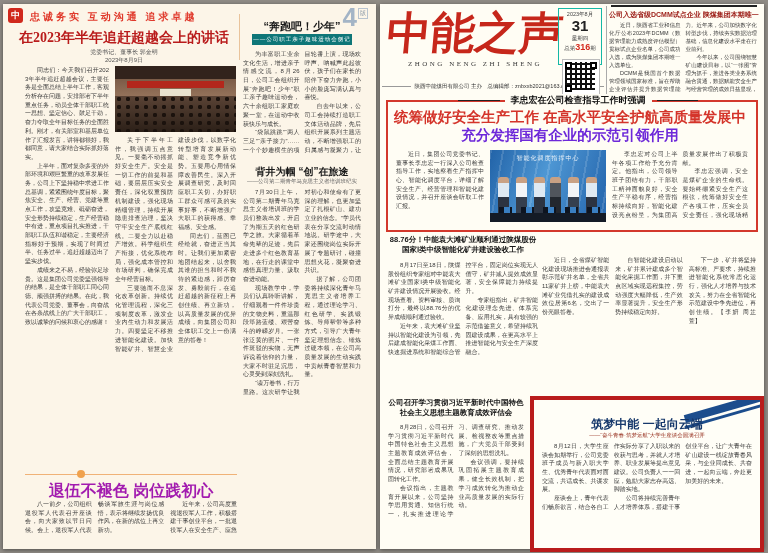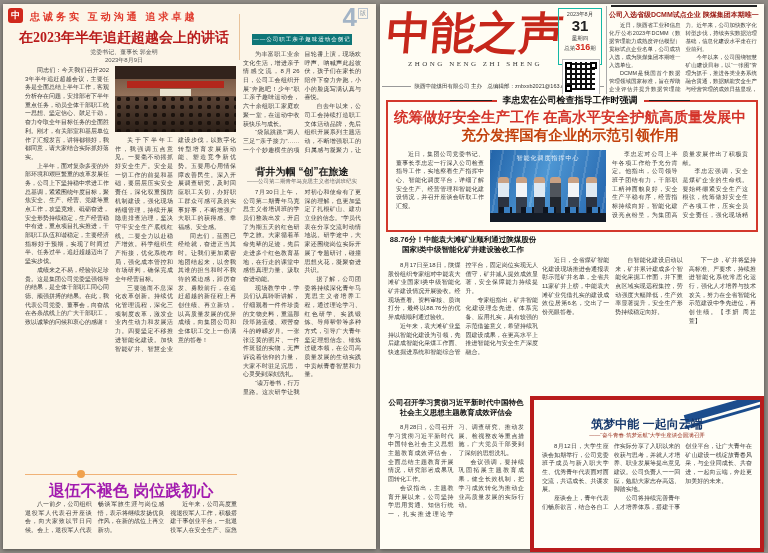--- a/index.html
+++ b/index.html
@@ -63,25 +63,25 @@
   .qr-pat{left:2px;top:2px;width:30px;height:28px;
      background-image:repeating-linear-gradient(0deg,#111 0 2px,rgba(0,0,0,0) 2px 5px),
                       repeating-linear-gradient(90deg,#111 0 2px,#fff 2px 5px);}
   .qr-f{width:7px;height:7px;background:#fff;border:2px solid #000;box-sizing:border-box;}
   .mh-vdiv{left:226px;top:2px;width:1px;height:90px;background:#aaa;}
   .dc-rule{left:231px;top:1px;width:146px;height:2px;background:#222;}
   .dc-title{left:229px;top:6px;width:148px;font-size:7px;font-weight:bold;color:#9e211a;white-space:nowrap;}
   .dc-body{left:229px;top:18px;width:148px;height:72px;}
   .dc-body .bt-p, .dc-body p{font-size:5.5px;}
   .lead-box{left:6px;top:96px;width:368px;height:128px;border:2px solid #d3382c;}
-  .lead-kicker{left:70px;top:90px;width:240px;display:flex;align-items:center;gap:5px;z-index:2;}
+  .lead-kicker{left:78px;top:90px;width:240px;display:flex;align-items:center;gap:5px;z-index:2;}
   .lead-kicker::before,.lead-kicker::after{content:"";flex:1;border-top:1.5px solid #222;}
   .lead-kicker span{background:#fffdf4;padding:0 6px;font-size:9px;font-weight:bold;color:#111;white-space:nowrap;}
   .lead-h1{left:8px;top:104px;width:364px;font-size:14.5px;font-weight:900;color:#d4342a;white-space:nowrap;}
-  .lead-h2{left:8px;top:122px;width:364px;font-size:14.5px;font-weight:900;color:#c2410c;text-align:center;}
+  .lead-h2{left:8px;top:122px;width:364px;font-size:14.5px;font-weight:900;color:#6d28d9;text-align:center;}
   .lead-colL{left:16px;top:146px;width:88px;height:72px;}
   .lead-photo{left:110px;top:146px;width:116px;height:72px;background:linear-gradient(110deg,#2263a8,#4e97d4 45%,#2a6cb2 90%);}
   .ph2-streaks{left:0;top:0;width:100%;height:100%;
      background:repeating-linear-gradient(100deg,rgba(255,255,255,.28) 0 2px,rgba(0,0,0,0) 2px 12px);opacity:.5;}
   .ph2-text{left:0;top:5%;width:100%;text-align:center;color:rgba(255,255,255,.9);font-size:6px;letter-spacing:1px;}
   .fig{position:absolute;bottom:13%;width:11px;height:36px;border-radius:3px 3px 0 0;
        background:linear-gradient(#c9a184 0 6px,#f2f4f6 6px 20px,#353f4e 20px 36px);}
   .fig.b{background:linear-gradient(#c9a184 0 6px,#dfe9f2 6px 20px,#2c3442 20px 36px);}
   .fig.d{background:linear-gradient(#c9a184 0 6px,#51555c 6px 20px,#23272e 20px 36px);}
   .ph2-mon{left:0;bottom:12%;width:100%;height:9%;
@@ -134,20 +134,21 @@
       <div class="abs ph1-screen"></div>
       <div class="abs ph1-crowd"></div>
     </div>
 
     <div class="abs sp-cols bt cols2 clip">
       <p class="para">关于下半年工作，我强调五点意见。一要毫不动摇抓好安全生产。安全是一切工作的前提和基础，要层层压实安全责任，深化双重预防机制建设，强化现场精细管理，持续开展隐患排查治理，坚决守牢安全生产底线红线。二要全力以赴稳产增效。科学组织生产衔接，优化系统布局，强化成本管控和市场研判，确保完成全年经营目标。</p>
       <p class="para">三要驰而不息深化改革创新。持续优化管理流程，深化三项制度改革，激发企业内生动力和发展活力。四要坚定不移推进智能化建设。加快智能矿井、智慧企业建设步伐，以数字化转型培育发展新动能、塑造竞争新优势。五要用心用情保障改善民生。深入开展调查研究，及时回应职工关切，办好职工群众可感可及的实事好事，不断增强广大职工的获得感、幸福感、安全感。</p>
       <p class="para">同志们，蓝图已经绘就，奋进正当其时。让我们更加紧密地团结起来，以舍我其谁的担当和时不我待的紧迫感，踔厉奋发、勇毅前行，在追赶超越的新征程上再创佳绩、再立新功，以高质量发展的优异成绩，向集团公司和全体职工交上一份满意的答卷！</p>
     </div>
 
+    <div class="abs rg-title ctr">“奔跑吧！少年”</div>
     <div class="abs rg-banner">——公司职工亲子趣味运动会侧记</div>
     <div class="abs rg-body bt cols2 clip">
       <p class="para">为丰富职工业余文化生活，增进亲子情感交流，8月26日，公司工会组织开展“奔跑吧！少年”职工亲子趣味运动会，六十余组职工家庭欢聚一堂，在运动中收获快乐与成长。</p>
       <p class="para">“袋鼠跳跳”“两人三足”“亲子接力”……一个个妙趣横生的项目轮番上演，现场欢呼声、呐喊声此起彼伏，孩子们在家长的陪伴下奋力奔跑，小小的脸庞写满认真与喜悦。</p>
       <p class="para">自去年以来，公司工会持续打造职工文体活动品牌，先后组织开展系列主题活动，不断增强职工的归属感与凝聚力，让企业发展成果更多惠及职工家庭。</p>
     </div>
 
     <div class="abs tv-title ctr">背井为帼 “创”在旅途</div>
     <div class="abs tv-sub ctr">——公司第二期青年马克思主义者培训班纪实</div>
     <div class="abs tv-body bt cols2 clip">

